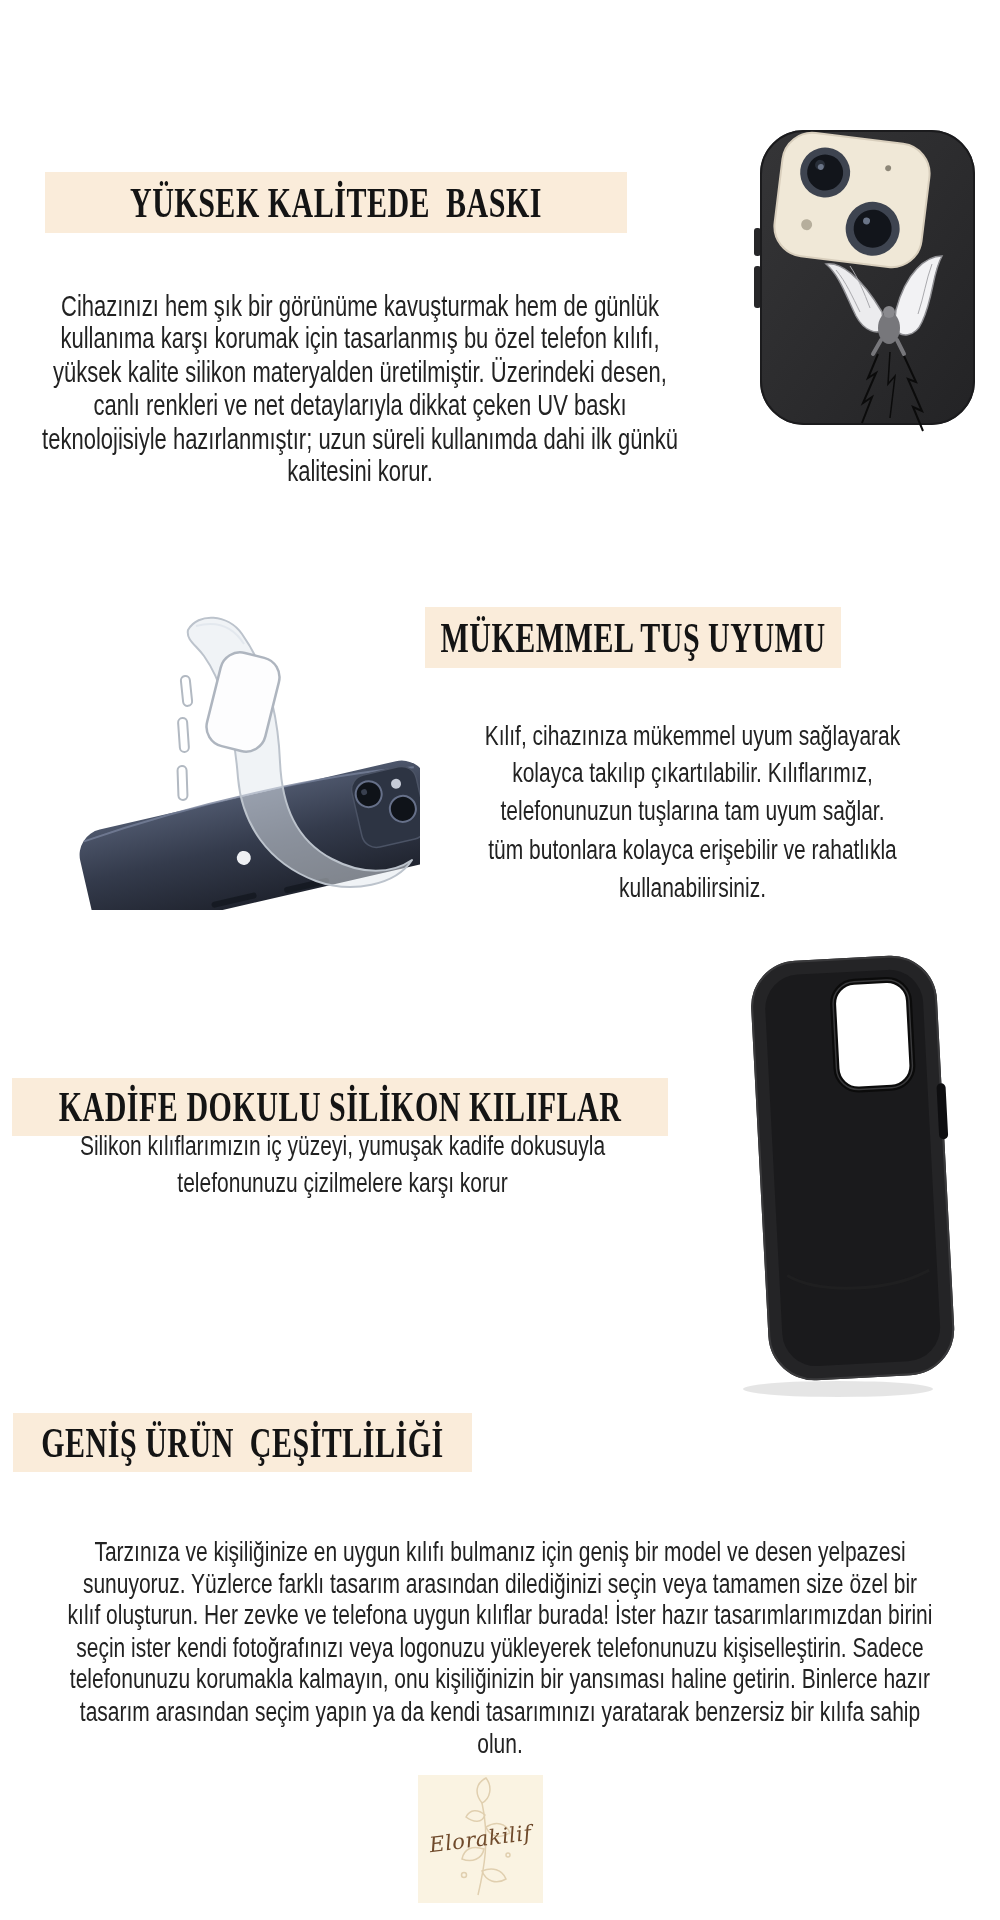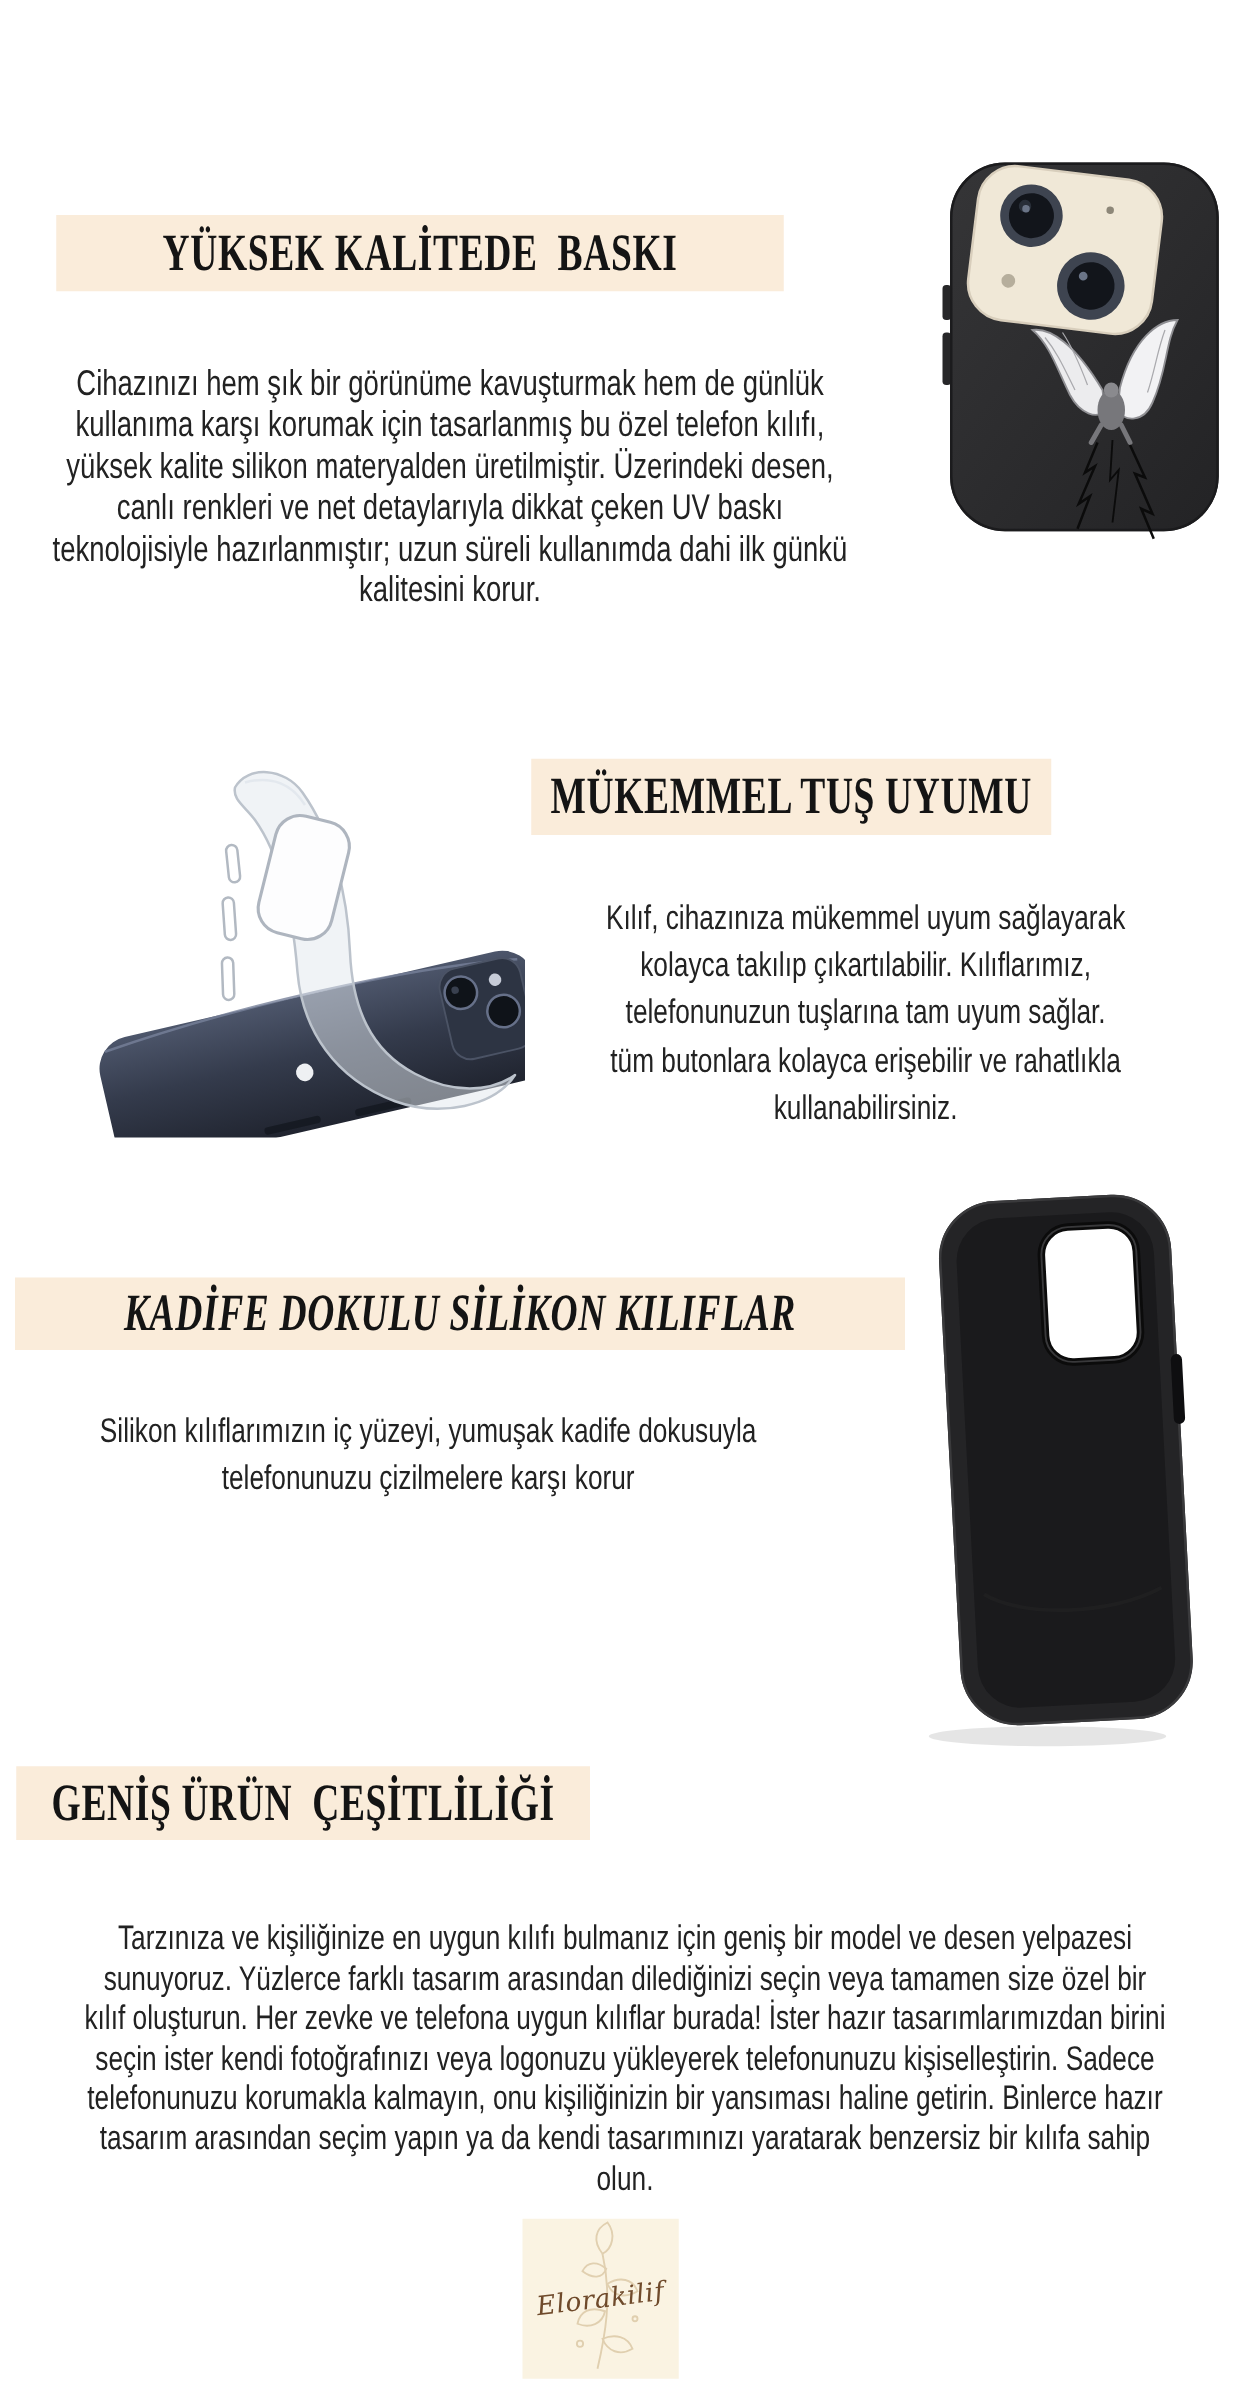--- a/index.html
+++ b/index.html
@@ -12,21 +12,21 @@
     background:#faecda;
   }
   .band .h{
     display:inline-block;white-space:pre;
     font-family:"Liberation Serif","DejaVu Serif",serif;
     font-weight:bold;font-size:30px;color:#141414;letter-spacing:0.5px;
     transform:scaleY(1.4);transform-origin:center;
   }
   #band1{left:45px;top:172px;width:582px;height:61px;}
   #band2{left:425px;top:607px;width:416px;height:61px;}
-  #band3{left:12px;top:1022px;width:712px;height:58px;font-style:italic;}
+  #band3{left:12px;top:1078px;width:656px;height:58px;}
   #band4{left:13px;top:1413px;width:459px;height:59px;}
 
   .para{
     position:absolute;text-align:center;font-size:21px;color:#222222;
     transform:scaleY(1.3);transform-origin:top center;
   }
   .para div{white-space:nowrap;}
   #p1{left:5px;top:290px;width:710px;line-height:25.4px;font-size:22px;}
   #p2{left:400px;top:716px;width:585px;line-height:29.2px;}
   #p3{left:15px;top:1126px;width:655px;line-height:29.2px;}

